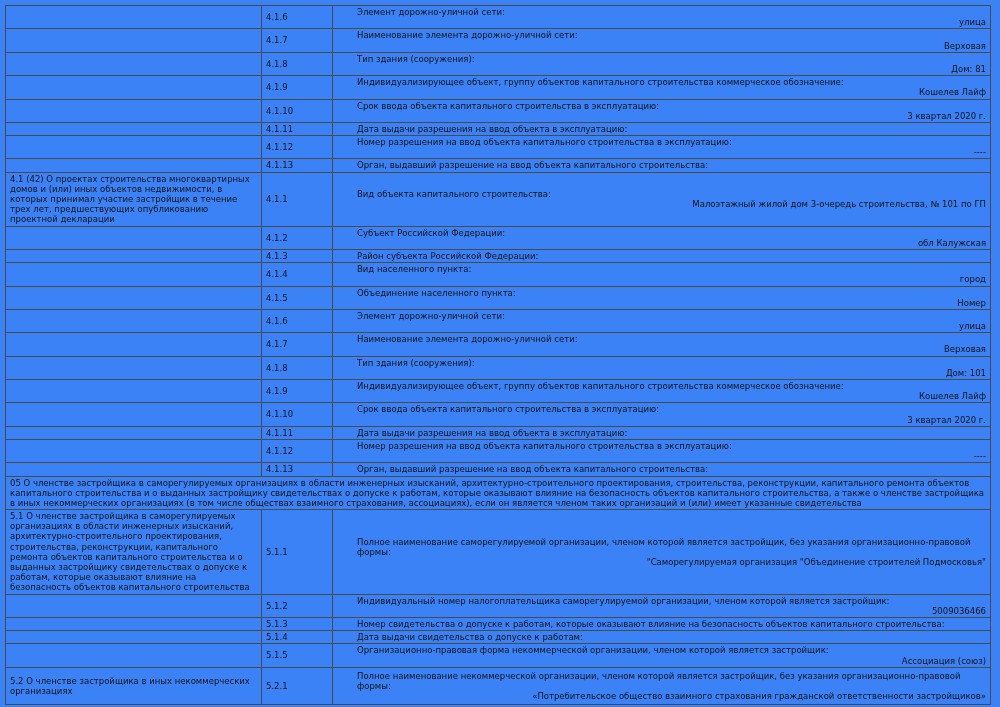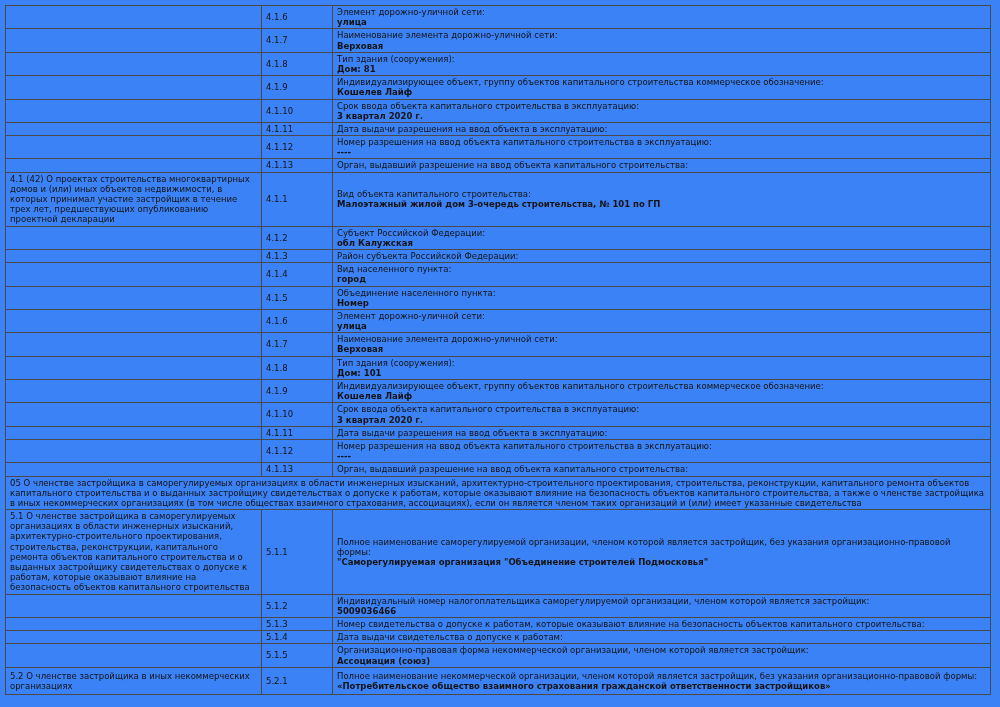--- a/index.html
+++ b/index.html
@@ -40,23 +40,25 @@
     vertical-align: middle;
   }
   td.content-cell {
     vertical-align: middle;
   }
   td.span-cell {
     padding: 2px 4px;
   }
   .field-label {
     font-weight: normal;
+    margin-left: 20px;
   }
   .field-value {
-    font-weight: bold;
+    font-weight: normal;
+    text-align: right;
   }
   tr.tall-row td.content-cell {
     padding-top: 3px;
     padding-bottom: 3px;
   }
 </style>
 </head>
 <body>
 
 <div class="page">

